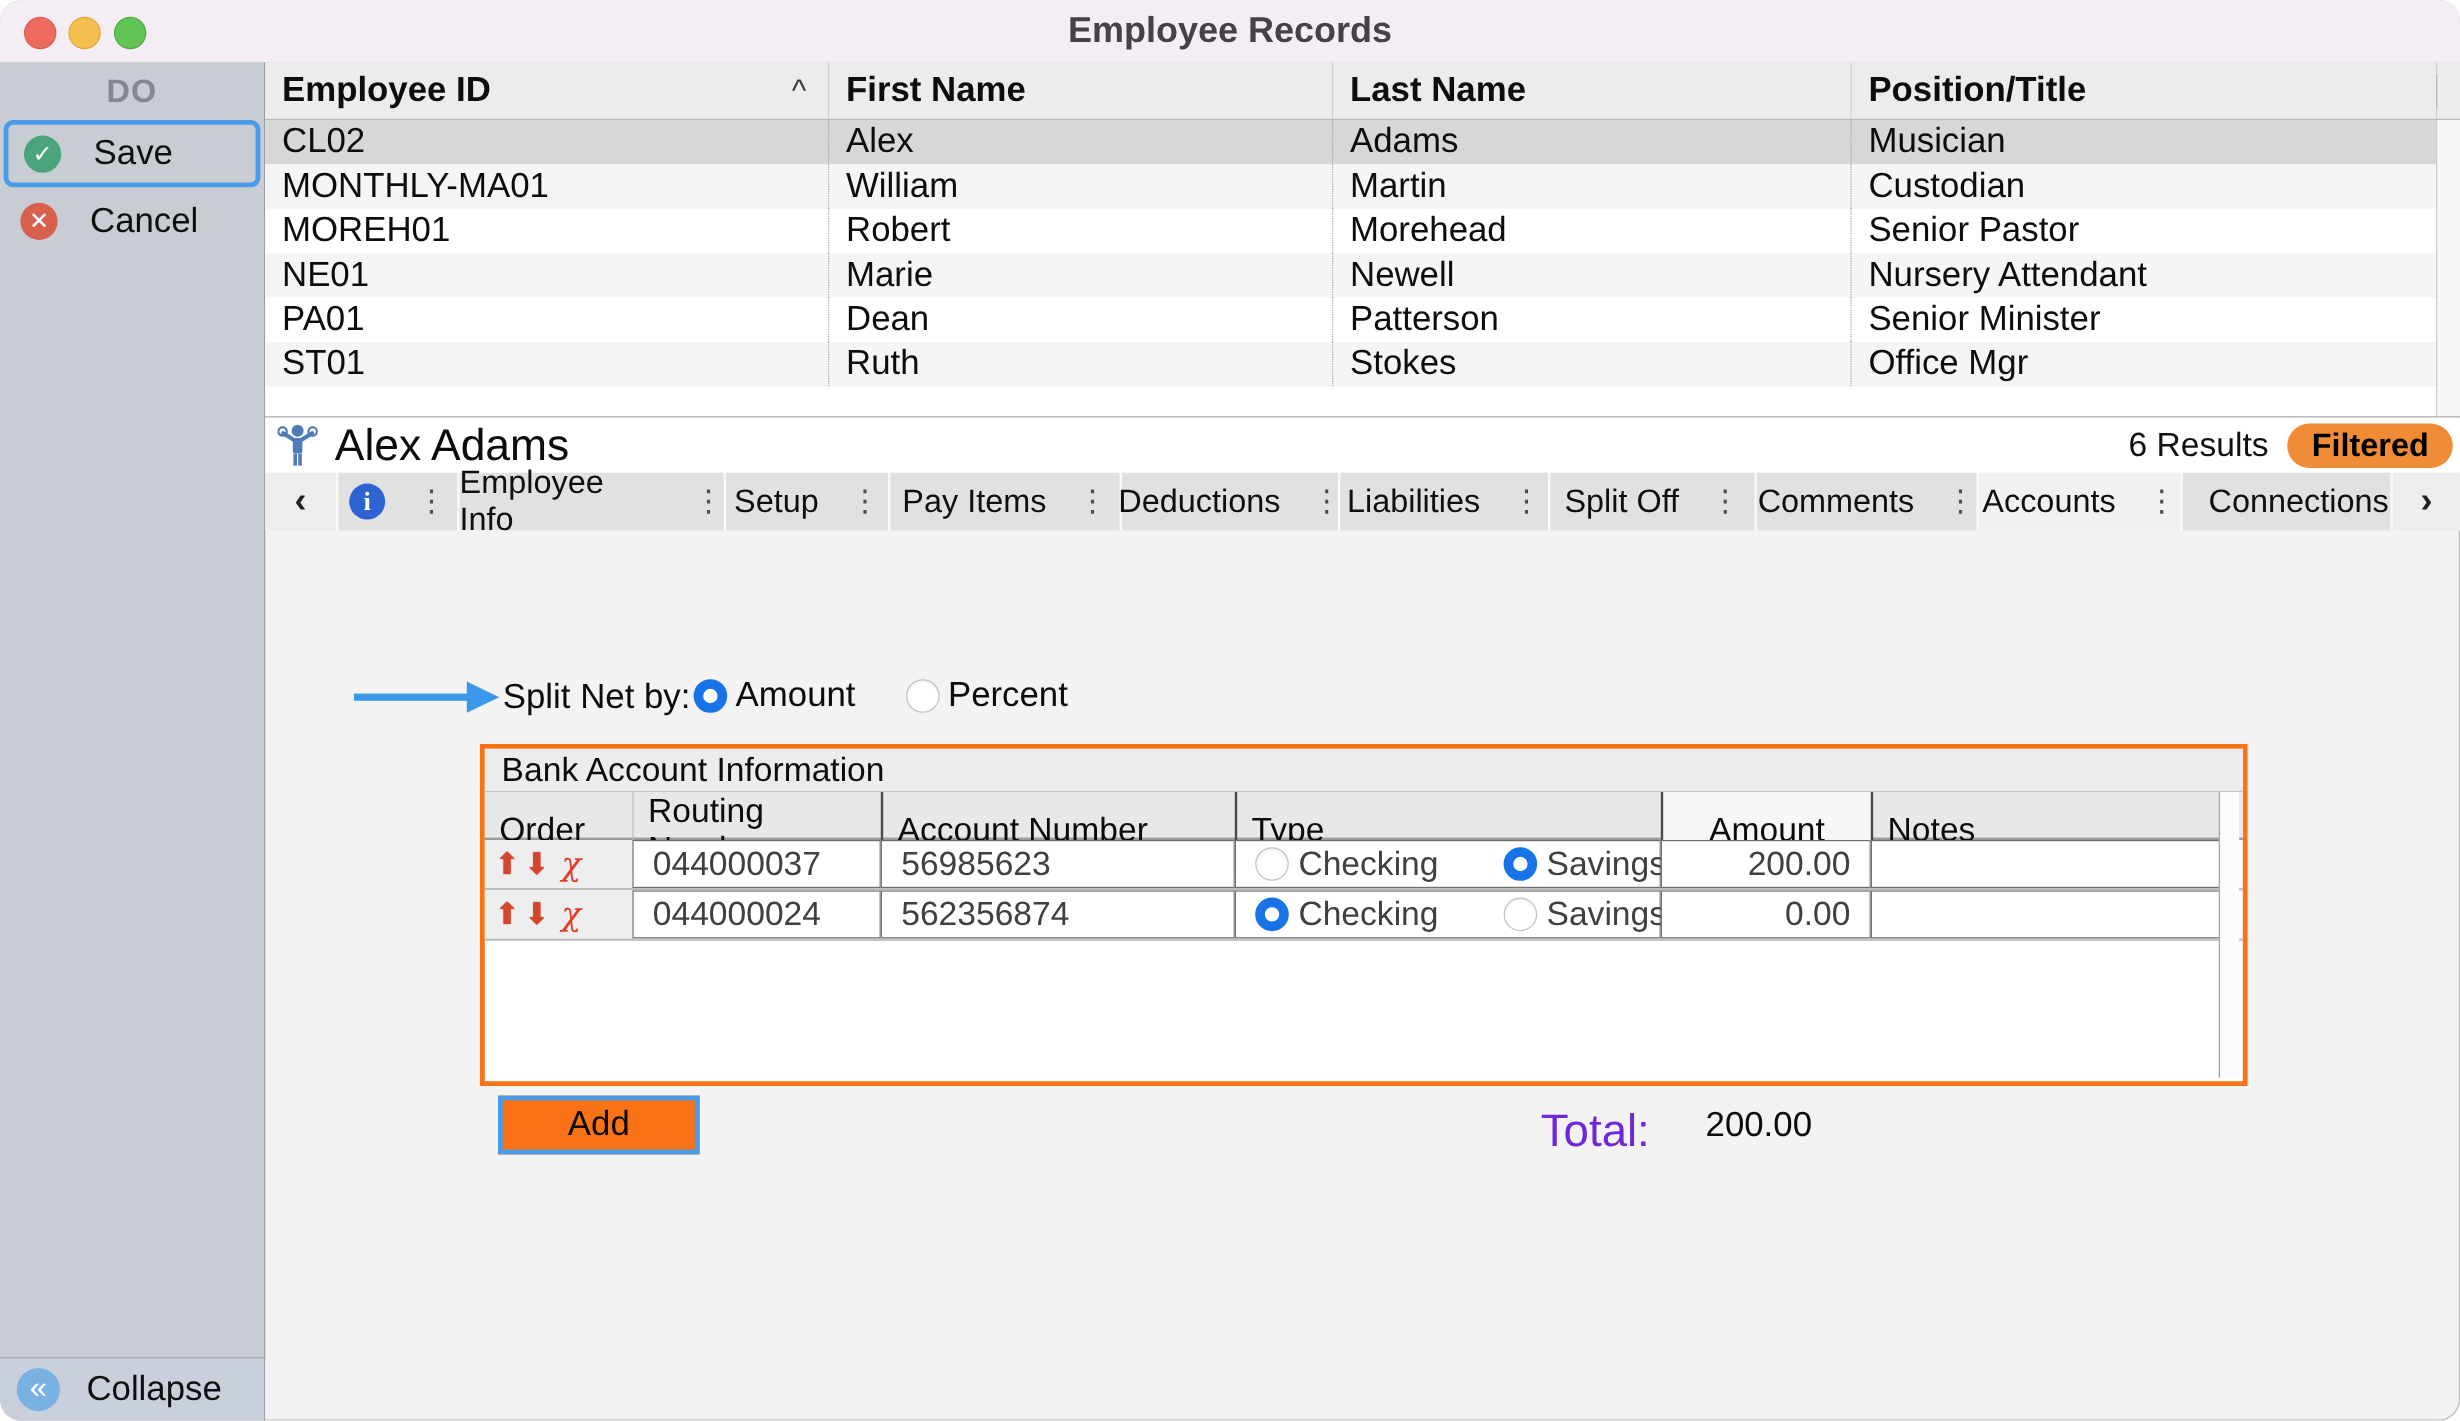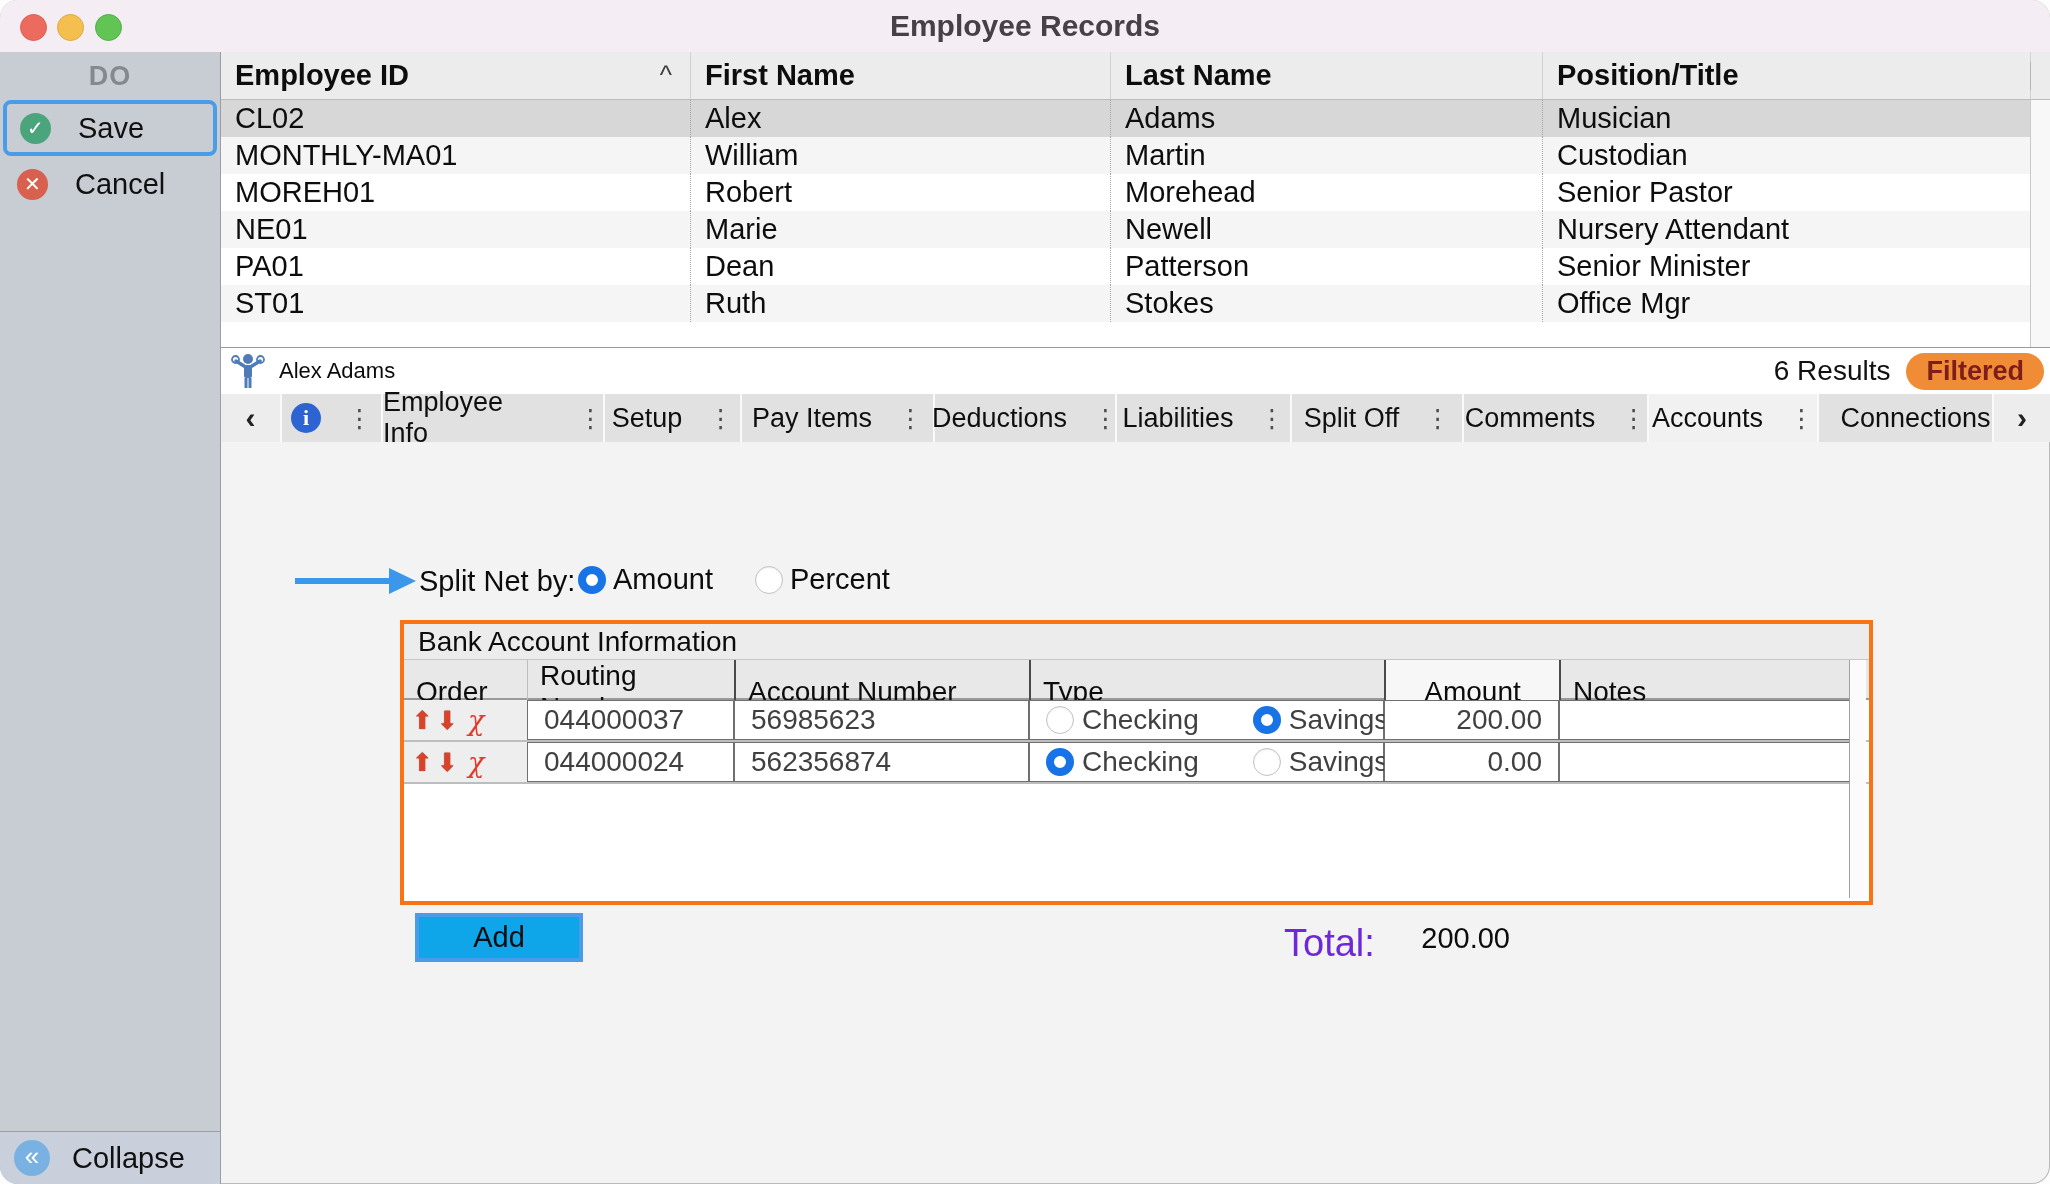--- a/index.html
+++ b/index.html
@@ -49,23 +49,23 @@
   .emp-row .cell:last-child{border-right:none;}
   .emp-row.sel{background:#d8d7d7;}
   .emp-row.alt{background:#f5f5f6;}
   .emp-scroll{position:absolute;right:0;top:100px;width:19px;height:247px;background:#f8f8f8;border-left:1px solid #c9c9c9;}
   .emp-hdr-tick{position:absolute;right:19px;top:62px;width:1px;height:28px;background:#b4b4b4;}
   .hsep{position:absolute;left:221px;right:0;top:347px;height:1px;background:#9a9a9a;}
 
   
   .name-bar{position:absolute;left:221px;right:0;top:348px;height:46px;background:#ffffff;display:flex;align-items:center;}
   .emp-icon{margin-left:10px;flex:0 0 auto;}
-  .name-txt{margin-left:14px;font-size:22px;color:#0c0c0c;}
+  .name-txt{margin-left:14px;font-size:37px;color:#0c0c0c;}
   .results-txt{margin-left:auto;font-size:28px;color:#111;}
-  .filter-badge{margin:0 6px 0 16px;background:var(--orange);color:#7f1d1d;font-size:27px;font-weight:bold;border-radius:19px;height:37px;line-height:37px;padding:0 20px;}
+  .filter-badge{margin:0 6px 0 16px;background:var(--orange);color:#000000;font-size:27px;font-weight:bold;border-radius:19px;height:37px;line-height:37px;padding:0 20px;}
 
   
   .tab-bar{position:absolute;left:221px;right:0;top:394px;height:48px;background:#fafafa;display:flex;gap:2px;}
   .tab{background:var(--tab-bg);display:flex;align-items:center;justify-content:center;font-size:27px;color:#0f0f0f;box-sizing:border-box;flex:0 0 auto;}
   .tab .kebab{margin-left:26px;font-size:25px;color:#4e4e4e;line-height:1;}
   .tab.lite{background:#ededed;}
   .tab.active{background:#f2f1f1;}
   .tab .chev{font-size:30px;color:#222;font-weight:bold;}
   .info-circle{width:30px;height:30px;border-radius:50%;background:#2d64d2;color:#fff;font-size:22px;font-weight:bold;font-family:"Liberation Serif","DejaVu Serif",serif;display:flex;align-items:center;justify-content:center;}
 
@@ -91,21 +91,21 @@
   .bank-row .order-cell{background:#efeeee;display:flex;align-items:center;gap:4px;padding-left:8px;}
   .ord-arrow{font-size:25px;color:var(--arrow-red);line-height:1;text-shadow:0 0 1px #7a2012;}
   .ord-del{font-size:27px;color:#e03c2a;font-family:"DejaVu Serif","Liberation Serif",serif;font-style:italic;margin-left:6px;line-height:1;}
   .bank-row .box{position:absolute;inset:0;background:#fff;border:1px solid #6f6f6f;display:flex;align-items:center;font-size:28px;color:#404040;padding:0 16px;text-align:right;}
   .bank-row .box.num{font-variant-numeric:tabular-nums;}
   .bank-row .box.right{justify-content:flex-end;}
   .bank-row .type-box{gap:0;}
   .type-pair{display:flex;align-items:center;gap:8px;font-size:28px;}
   .type-pair.second{margin-left:54px;}
   .bank-scroll{position:absolute;top:36px;right:3px;bottom:3px;width:16px;background:#fbfbfb;border-left:1px solid #a0a0a0;}
-  .add-btn{position:absolute;left:415px;top:913px;width:168px;height:49px;background:#0ea5e9;border:4px solid var(--accent);box-sizing:border-box;font-size:29px;color:#0c0c0c;display:flex;align-items:center;justify-content:center;}
+  .add-btn{position:absolute;left:415px;top:913px;width:168px;height:49px;background:#f97316;border:4px solid var(--accent);box-sizing:border-box;font-size:29px;color:#0c0c0c;display:flex;align-items:center;justify-content:center;}
   .total-label{position:absolute;left:1284px;top:922px;font-size:38px;color:#6d28d9;}
   .total-value{position:absolute;left:1380px;top:922px;width:130px;text-align:right;font-size:29px;color:#0c0c0c;}
 </style>
 </head>
 <body>
 
 <div class="win">
 
   <div class="titlebar">
     <div class="tl red"></div>

